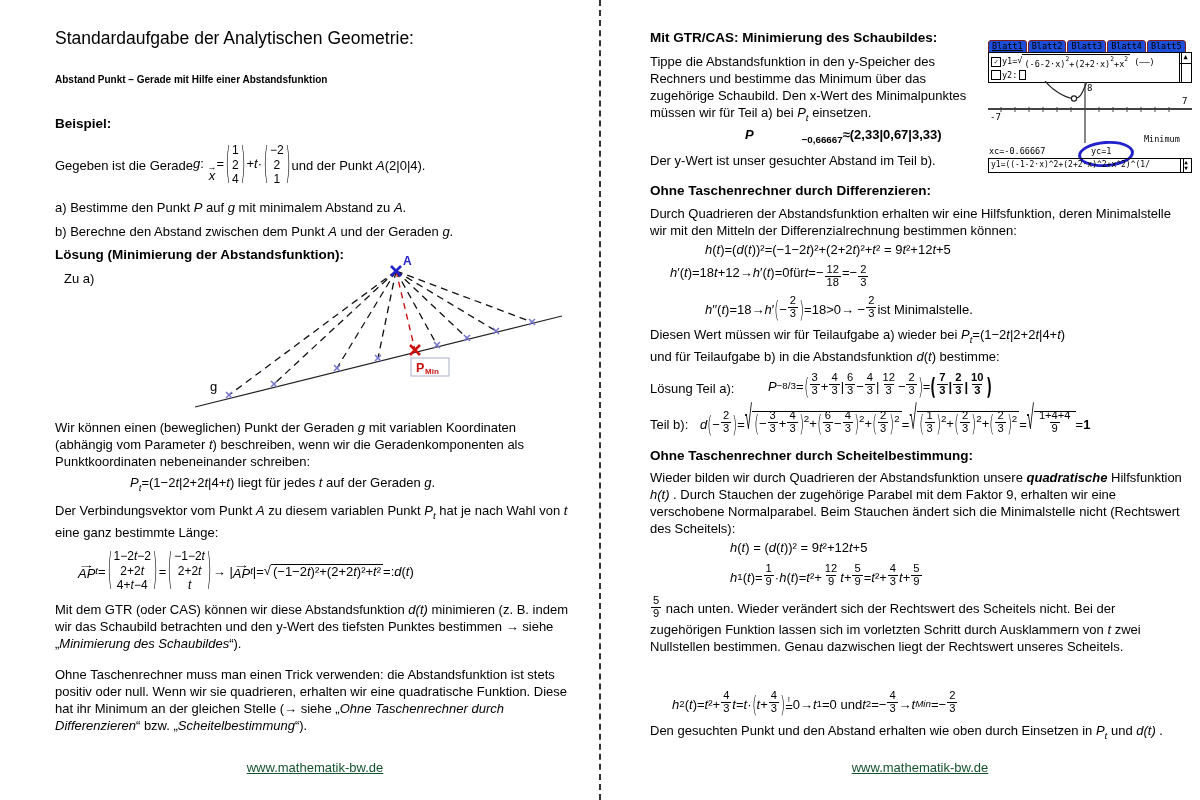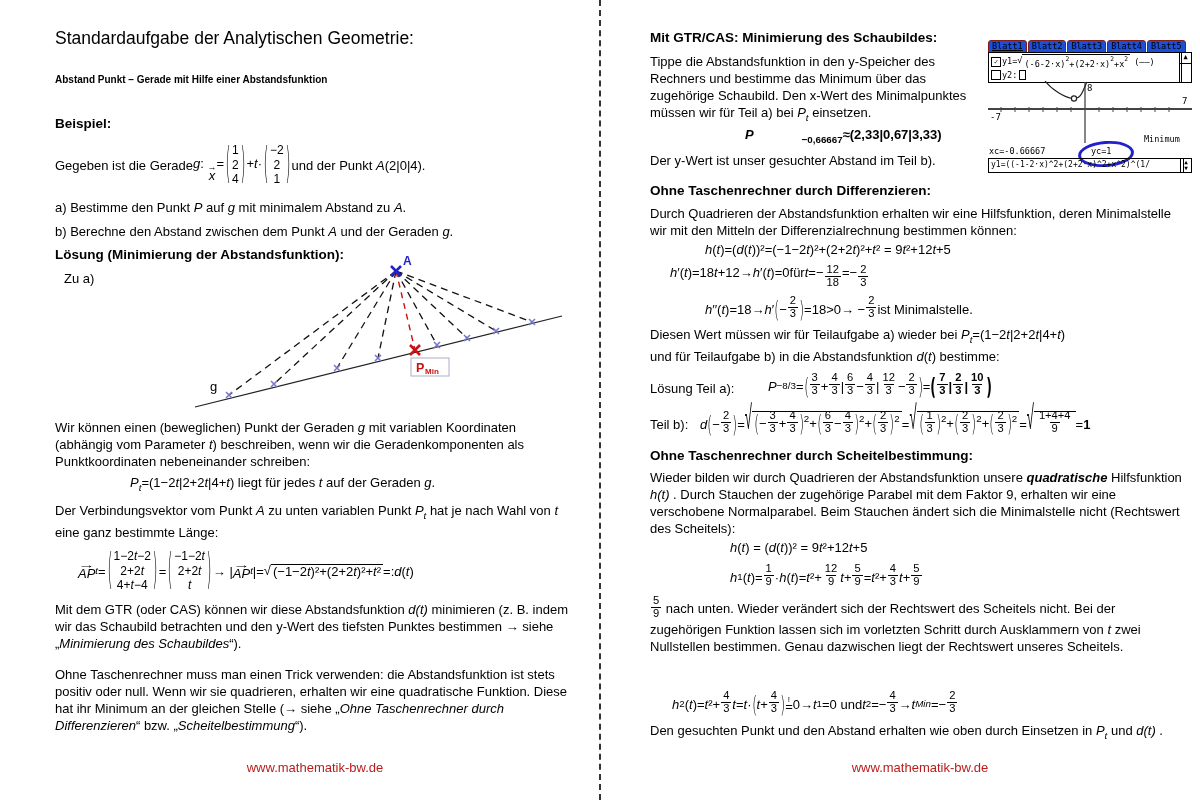--- a/index.html
+++ b/index.html
@@ -7,21 +7,21 @@
        font-family:"Liberation Sans","DejaVu Sans",sans-serif;font-size:13px;overflow:hidden}
   .abs{position:absolute}
   .divider{position:absolute;left:599px;top:0;height:800px;width:0;border-left:2px dashed #333}
   .h1l{font-size:17.5px;font-weight:normal}
   .h2l{font-size:10px;font-weight:bold}
   .h3{font-size:13.5px;font-weight:bold}
   .para{line-height:17px}
   .it{font-style:italic}
   .bold{font-weight:bold}
   .ctr{text-align:center}
-  a.link,.link{color:#b91c1c;cursor:pointer}
+  a.link,.link{color:#14532d;text-decoration:underline;cursor:pointer}
   
   .m{white-space:nowrap;line-height:1}
   .ms{font-size:75%}
   .sb{vertical-align:-4px}
   .sp2{vertical-align:6px}
   .frac{display:inline-flex;flex-direction:column;align-items:center;vertical-align:middle;
         line-height:1.05;font-size:86%;margin:0 1px;position:relative;top:-2px}
   .frac .fn{padding:0 2px}
   .frac .fd{border-top:1px solid #000;padding:0 2px}
   .vec{display:inline-flex;align-items:center;vertical-align:middle;margin:0 1px}
@@ -135,21 +135,21 @@
     <path d="M220,90 l10,10 M230,90 l-10,10" stroke="#cc1111" stroke-width="2.6"></path>
     <text x="213" y="10" fill="#2222cc" font-size="12" font-weight="bold">A</text>
     <text x="20" y="136" font-size="13">g</text>
     <rect x="221" y="103" width="38" height="18" fill="#fff" stroke="#a9b0c8" stroke-width="1"></rect>
     <text x="226" y="117" fill="#cc1111" font-size="12.5" font-weight="bold">P</text>
     <text x="235" y="119" fill="#cc1111" font-size="8" font-weight="bold">Min</text>
   </svg>
 
   <div class="abs para" style="left:55px;top:419px;width:520px"><span>Wir können einen (beweglichen) Punkt der Geraden </span><span class="it">g</span><span> mit variablen Koordinaten (abhängig vom Parameter </span><span class="it">t</span><span>) beschreiben, wenn wir die Geradenkomponenten als Punktkoordinaten nebeneinander schreiben:</span></div>
   <div class="abs m" style="left:130px;top:476px"><span class="it">P</span><span class="ms sb it">t</span><span><span>=(1−2</span><span class="it">t</span><span>|2+2</span><span class="it">t</span><span>|4+</span><span class="it">t</span><span>)</span></span><span>  liegt für jedes </span><span class="it">t</span><span> auf der Geraden </span><span class="it">g</span><span>.</span></div>
-  <div class="abs para" style="left:55px;top:502px;width:520px"><span>Der Verbindungsvektor vom Punkt </span><span class="it">A</span><span> zu unten variablen Punkt  </span><span class="it">P</span><span class="it  ms sb">t</span><span>  hat je nach Wahl von </span><span class="it">t</span><span> eine ganz bestimmte Länge:</span></div>
+  <div class="abs para" style="left:55px;top:502px;width:520px"><span>Der Verbindungsvektor vom Punkt </span><span class="it">A</span><span> zu diesem variablen Punkt  </span><span class="it">P</span><span class="it  ms sb">t</span><span>  hat je nach Wahl von </span><span class="it">t</span><span> eine ganz bestimmte Länge:</span></div>
   <div class="abs m" style="left:78px;top:540px;height:62px;display:flex;align-items:center">
       <span class="ovr">
         <span class="ar w">→</span>
         <span class="tx">AP</span>
       </span>
       <span class="ms sb it">t</span>
       <span>=</span>
       <span class="vec">
         <span class="vp">(</span>
         <span class="vcol">

